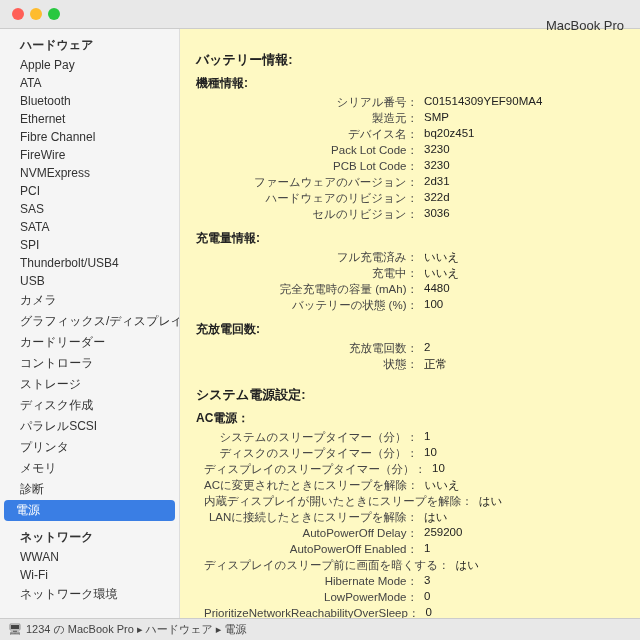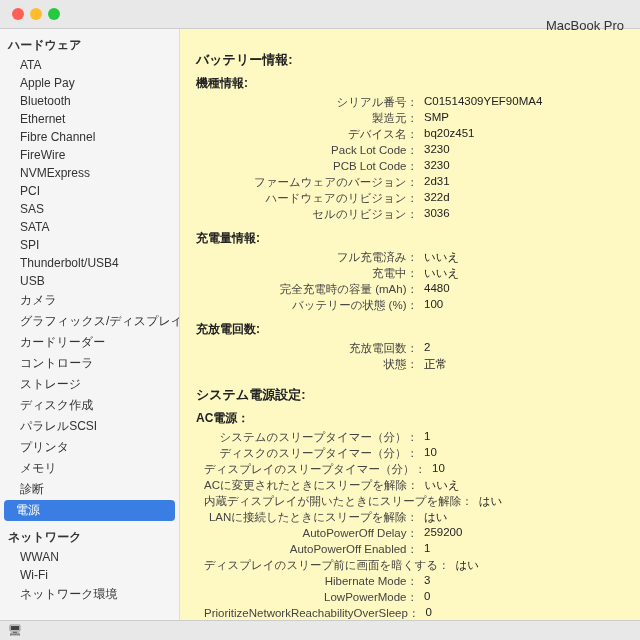--- a/index.html
+++ b/index.html
@@ -67,21 +67,21 @@
       white-space: nowrap;
     }
     .sidebar-item.active {
       background: #3a7ee4;
       color: white;
       border-radius: 4px;
       margin: 0 4px;
       padding: 2px 4px 2px 12px;
     }
     .sidebar-group-label.top-level {
-      padding-left: 8px;
+      padding-left: 20px;
     }
     .content-area {
       flex: 1;
       overflow-y: auto;
       padding: 12px 16px;
       background: #fef9c3;
       font-size: 11.5px;
       color: #222;
     }
     .section-title {
@@ -136,22 +136,22 @@
   <span class="title-bar-title">MacBook Pro</span>
 </div>
 
 <div class="main-content">
 
   <div class="sidebar">
     <div class="sidebar-group-label top-level">
       <span>ハードウェア</span>
     </div>
 
+    <div class="sidebar-item">Apple Pay</div>
     <div class="sidebar-item">ATA</div>
-    <div class="sidebar-item">Apple Pay</div>
     <div class="sidebar-item">Bluetooth</div>
     <div class="sidebar-item">Ethernet</div>
     <div class="sidebar-item">Fibre Channel</div>
     <div class="sidebar-item">FireWire</div>
     <div class="sidebar-item">NVMExpress</div>
     <div class="sidebar-item">PCI</div>
     <div class="sidebar-item">SAS</div>
     <div class="sidebar-item">SATA</div>
     <div class="sidebar-item">SPI</div>
     <div class="sidebar-item">Thunderbolt/USB4</div>
@@ -301,13 +301,14 @@
         <span class="info-label">PrioritizeNetworkReachabilityOverSleep：</span>
         <span class="info-value">0</span>
       </div>
     </div>
 
   </div>
 </div>
 
 <div class="status-bar">
   <span>🖥</span>
+  <span>1234 の MacBook Pro ▸ ハードウェア ▸ 電源</span>
 </div>
 
 </body></html>

